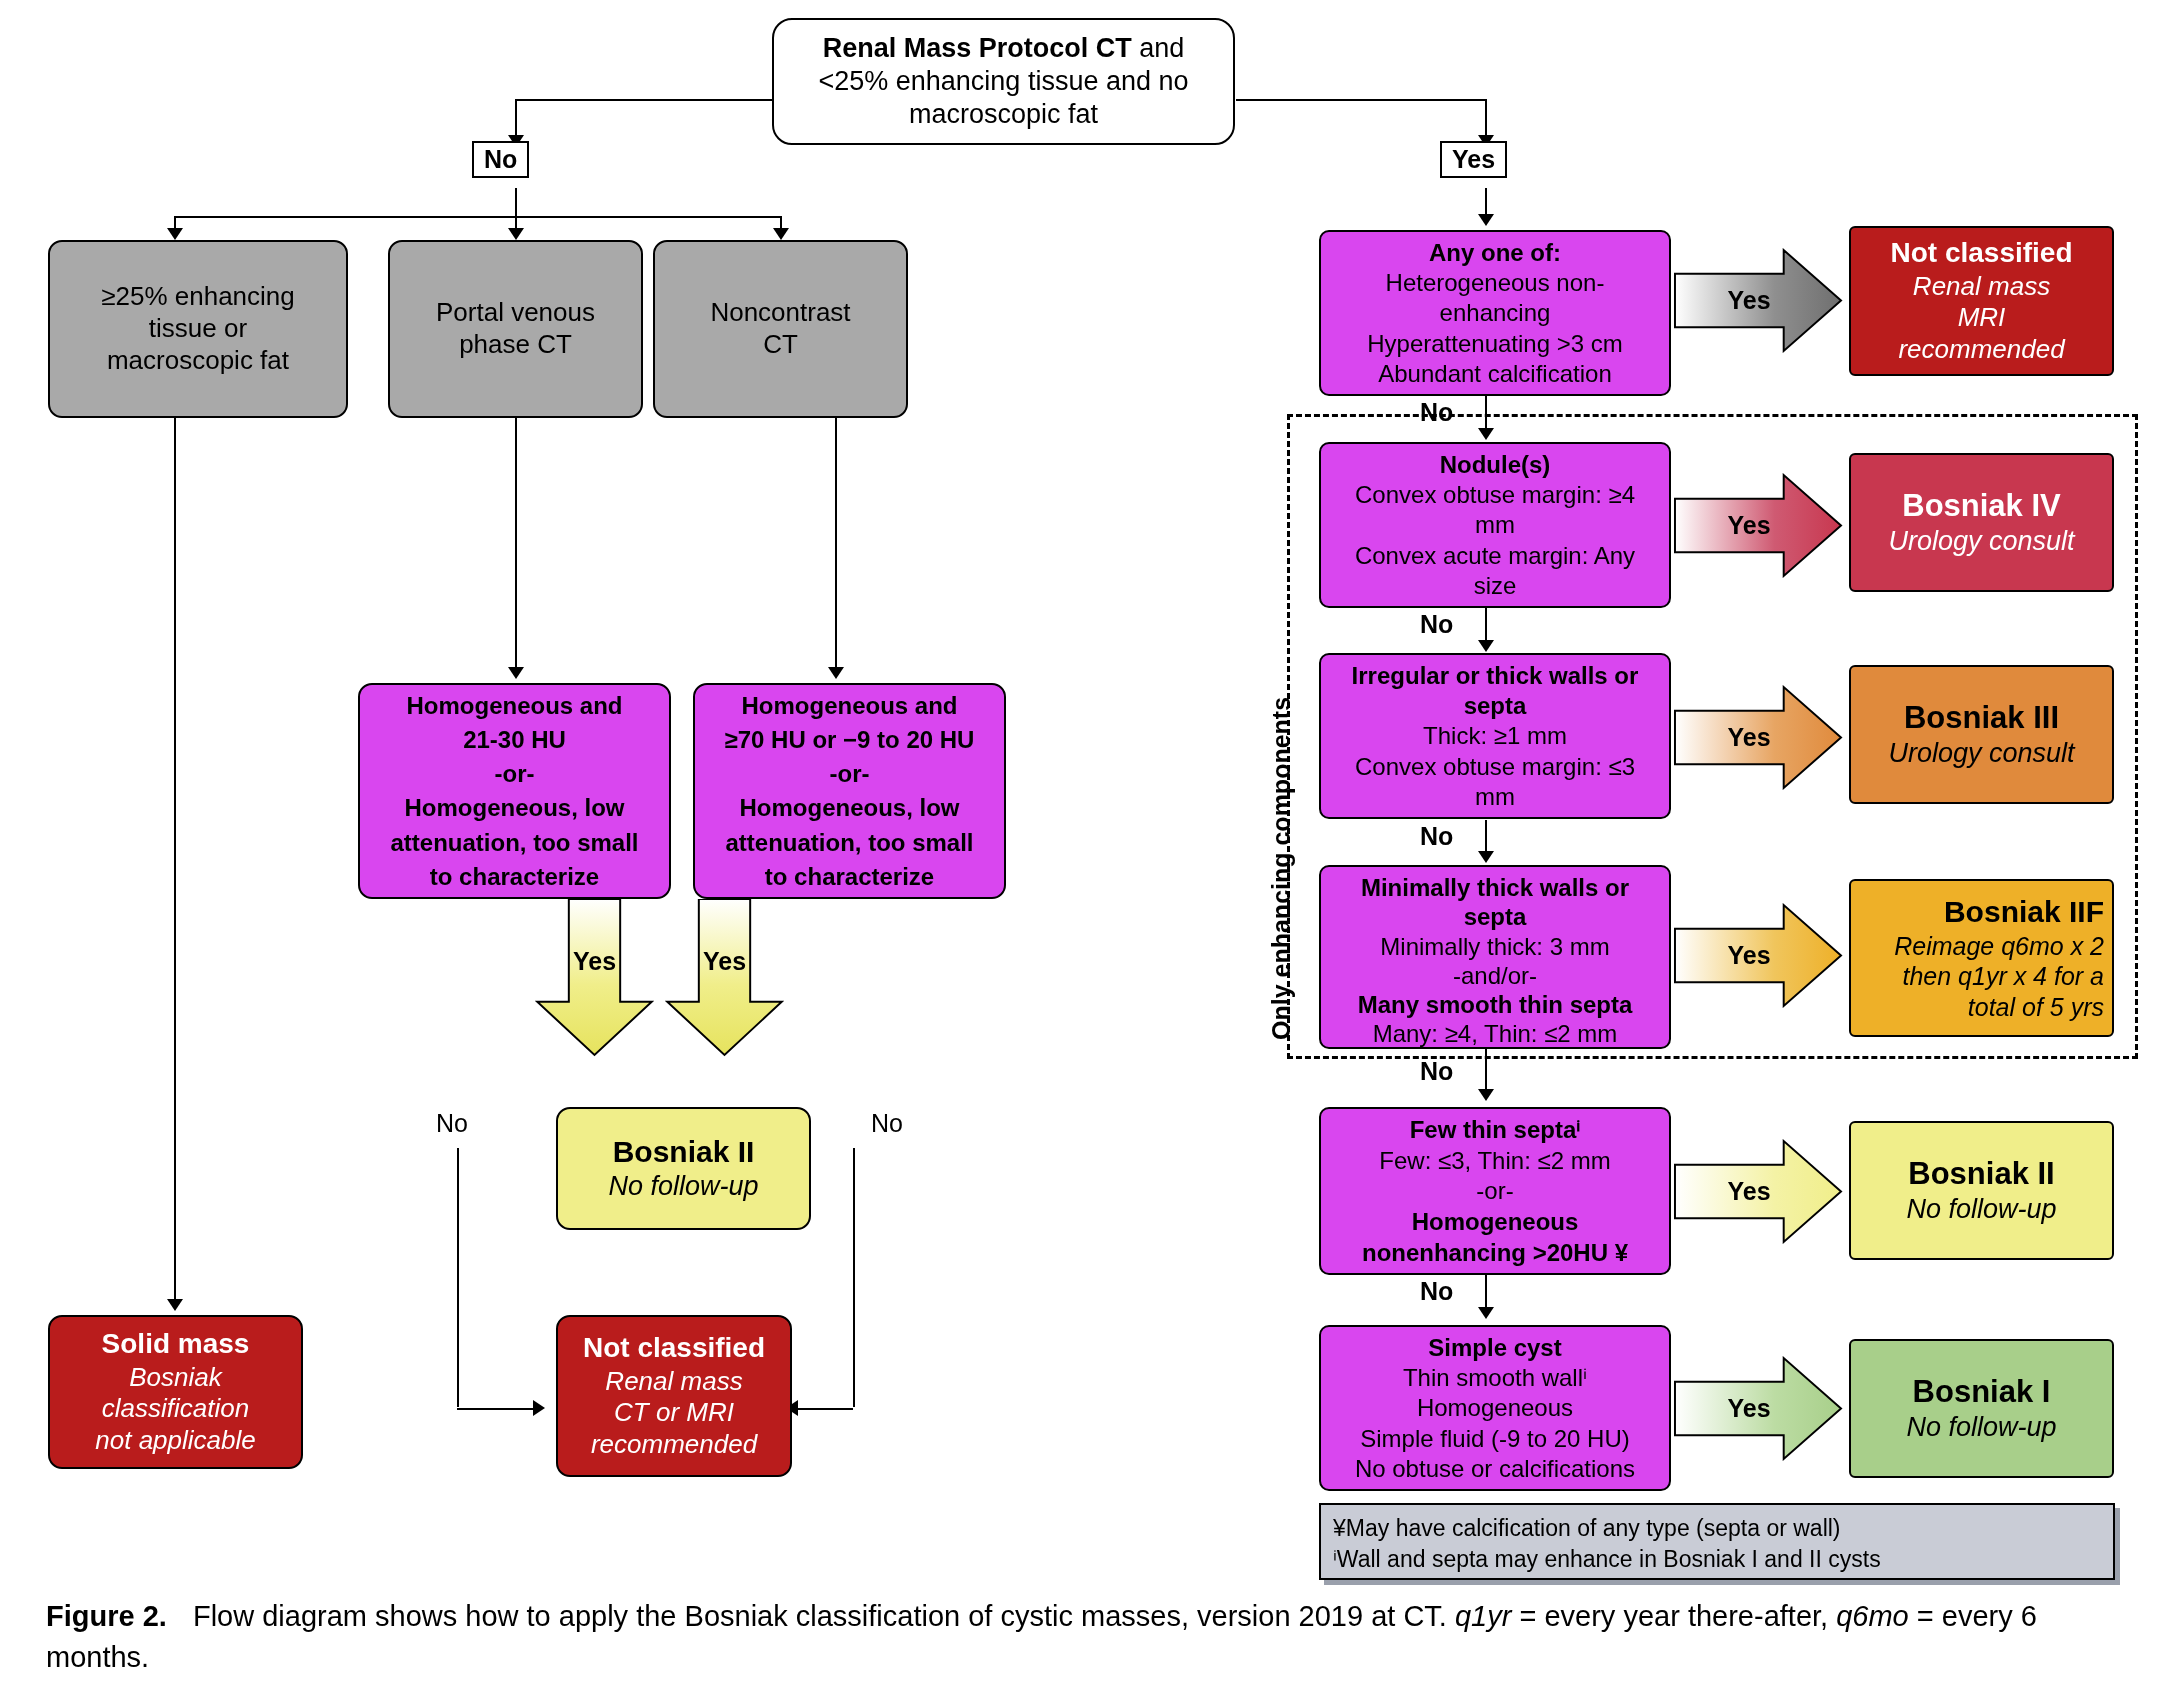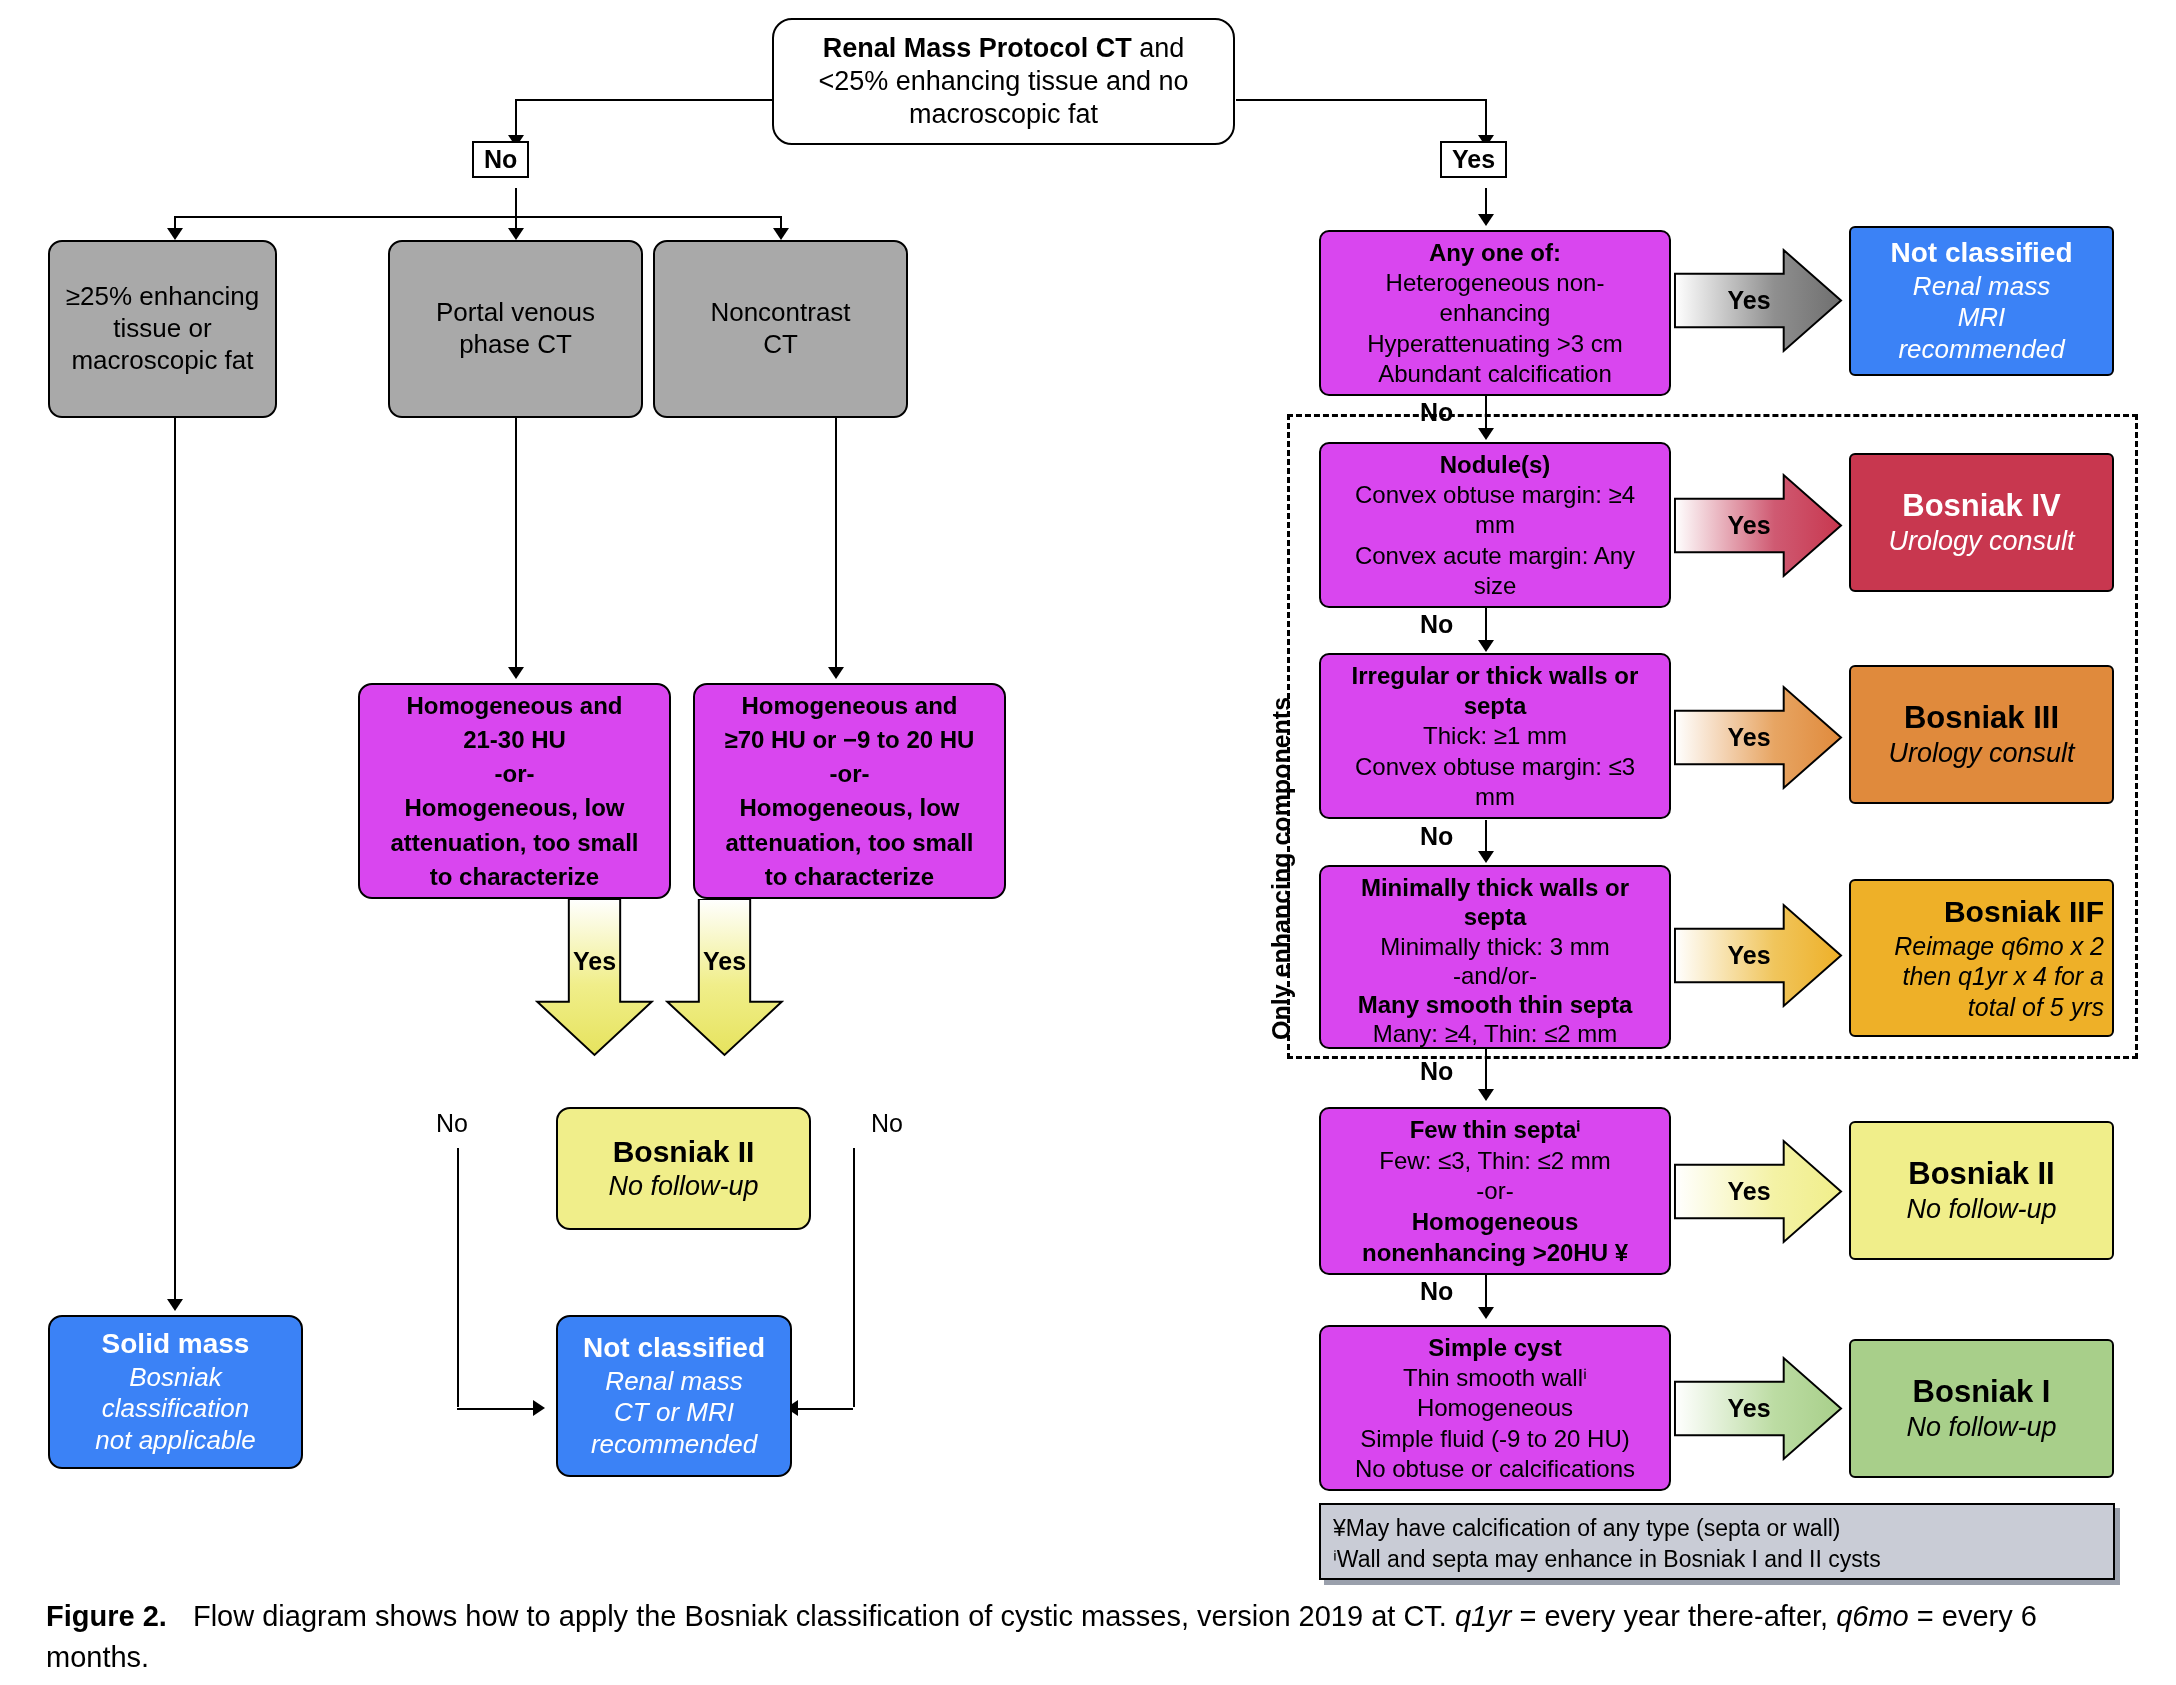--- a/index.html
+++ b/index.html
@@ -27,21 +27,21 @@
     justify-content: center;
     text-align: center;
     border: 2px solid #000;
     border-radius: 14px;
     line-height: 1.22;
     padding: 6px 8px;
   }
   .node .ln { display: block; width: 100%; }
   .gray   { background: #a9a9a9; }
   .lblue  { background: #d946ef; justify-content: space-between; }
-  .black  { background: #3b82f6; color: #ffffff; }
+  .black  { background: #b91c1c; color: #ffffff; }
   .yellowpale { background: #f0ee8a; }
   .red    { background: #c8374f; color: #ffffff; }
   .orange { background: #e08a3c; color: #000; }
   .gold   { background: #eeb028; color: #000; }
   .green  { background: #a8cf8a; color: #000; }
   .b { font-weight: bold; }
   .i { font-style: italic; }
 
   .lbl {
     position: absolute;
@@ -150,21 +150,21 @@
 
   <div class="ln-v" style="left:515px; top:188px; height:28px;"></div>
   <div class="ln-h" style="left:174px; top:216px; width:606px;"></div>
   <div class="ln-v" style="left:174px; top:216px; height:18px;"></div>
   <div class="arrowhead ah-down" style="left:167px; top:228px;"></div>
   <div class="ln-v" style="left:515px; top:216px; height:18px;"></div>
   <div class="arrowhead ah-down" style="left:508px; top:228px;"></div>
   <div class="ln-v" style="left:780px; top:216px; height:18px;"></div>
   <div class="arrowhead ah-down" style="left:773px; top:228px;"></div>
 
-  <div class="node gray" style="left:48px; top:240px; width:229px; height:178px; font-size:26px;">
+  <div class="node gray" style="left:48px; top:240px; width:300px; height:178px; font-size:26px;">
     <div class="ln">≥25% enhancing</div>
     <div class="ln">tissue or</div>
     <div class="ln">macroscopic fat</div>
   </div>
 
   <div class="node gray" style="left:653px; top:240px; width:255px; height:178px; font-size:26px;">
     <div class="ln">Noncontrast</div>
     <div class="ln">CT</div>
   </div>
 

